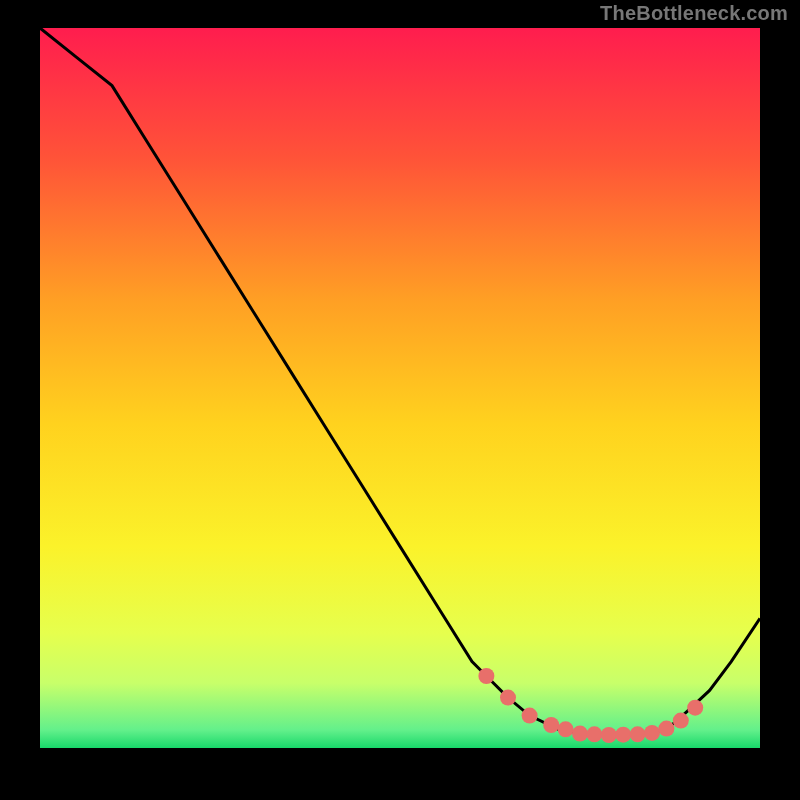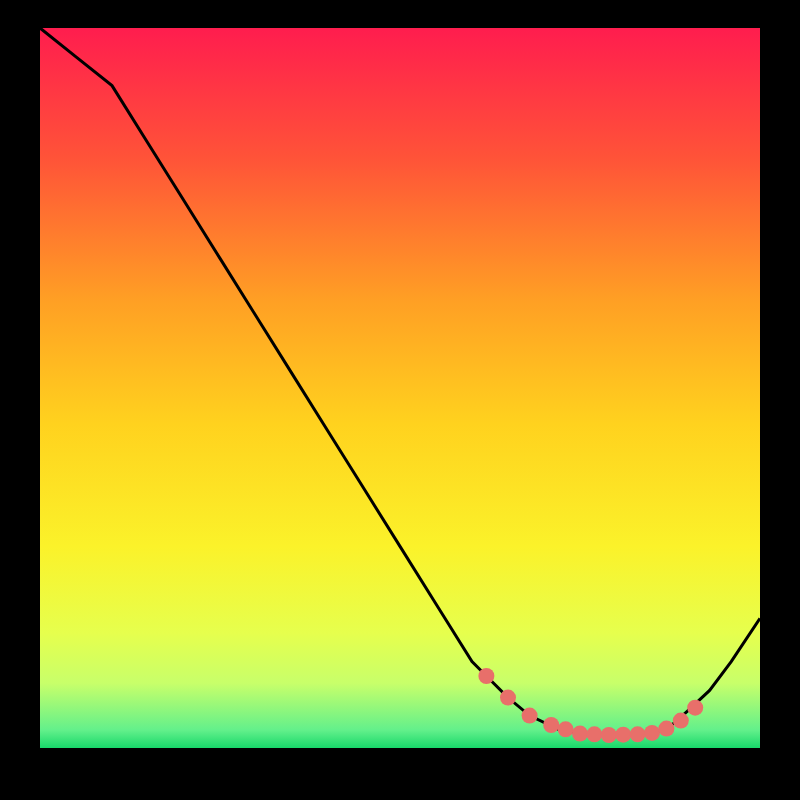--- a/index.html
+++ b/index.html
@@ -31,20 +31,21 @@
     top: 28px;
     width: 720px;
     height: 720px;
     display: block;
   }
 </style>
 </head>
 <body>
 
 <div class="wrap">
+  <div class="attribution">TheBottleneck.com</div>
 
   <svg class="plot" viewBox="0 0 720 720">
     <defs>
       <linearGradient id="bg-grad" x1="0" y1="0" x2="0" y2="1">
           <stop offset="0.00%" stop-color="#ff1d4e"></stop>
           <stop offset="18.00%" stop-color="#ff5338"></stop>
           <stop offset="38.00%" stop-color="#ffa024"></stop>
           <stop offset="55.00%" stop-color="#ffd21e"></stop>
           <stop offset="72.00%" stop-color="#fbf22a"></stop>
           <stop offset="84.00%" stop-color="#e6ff4d"></stop>

